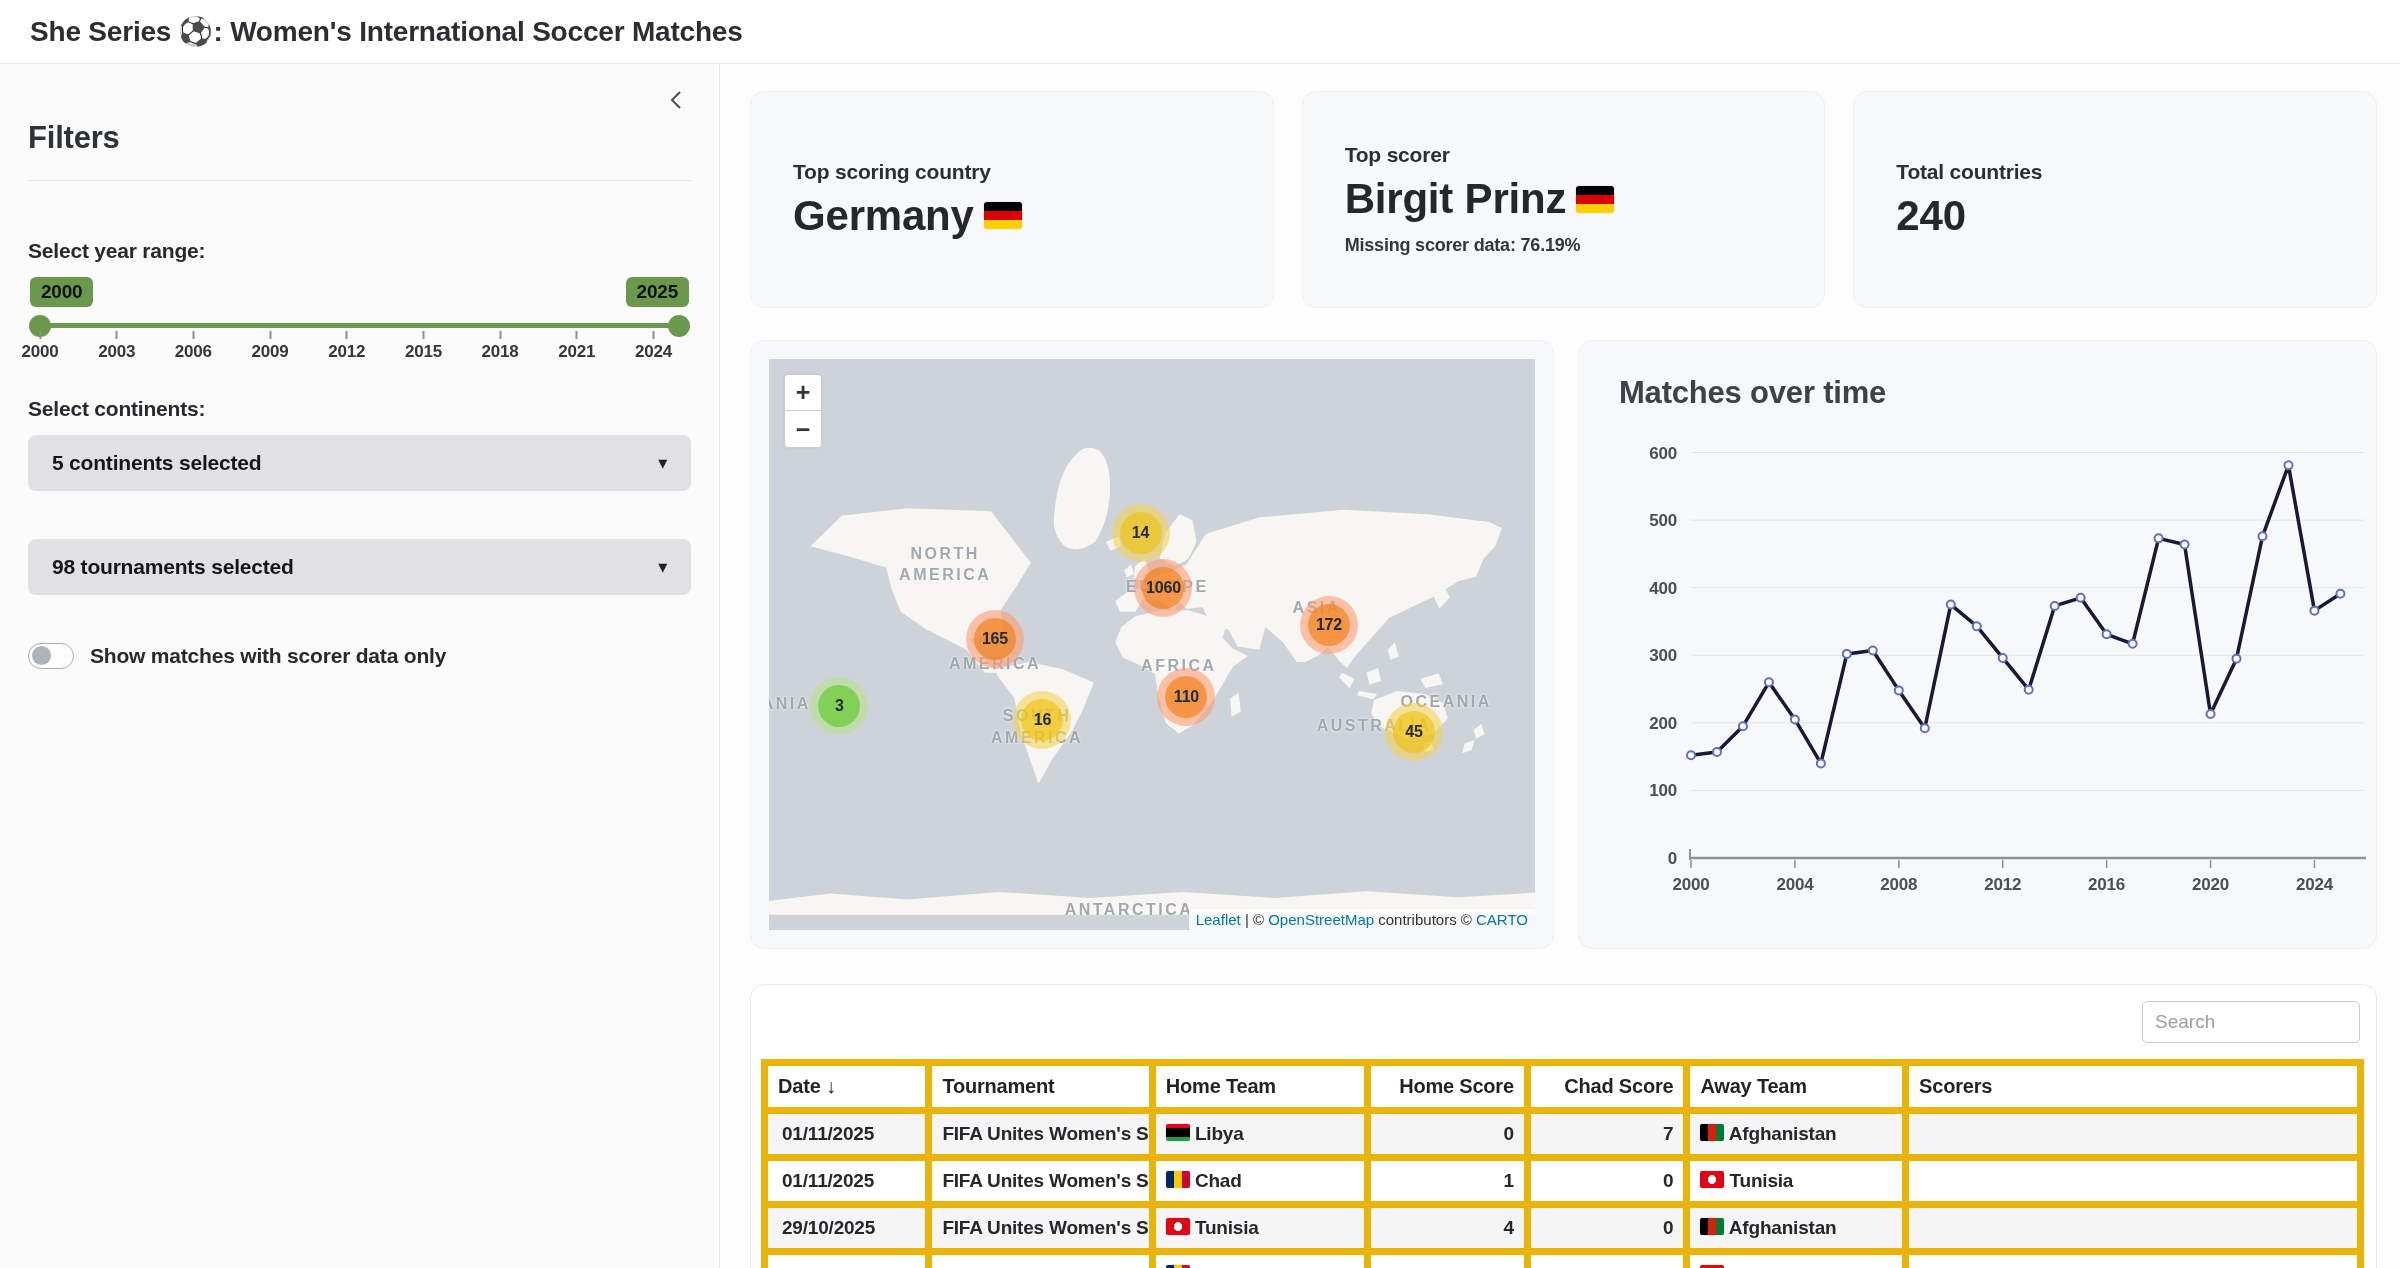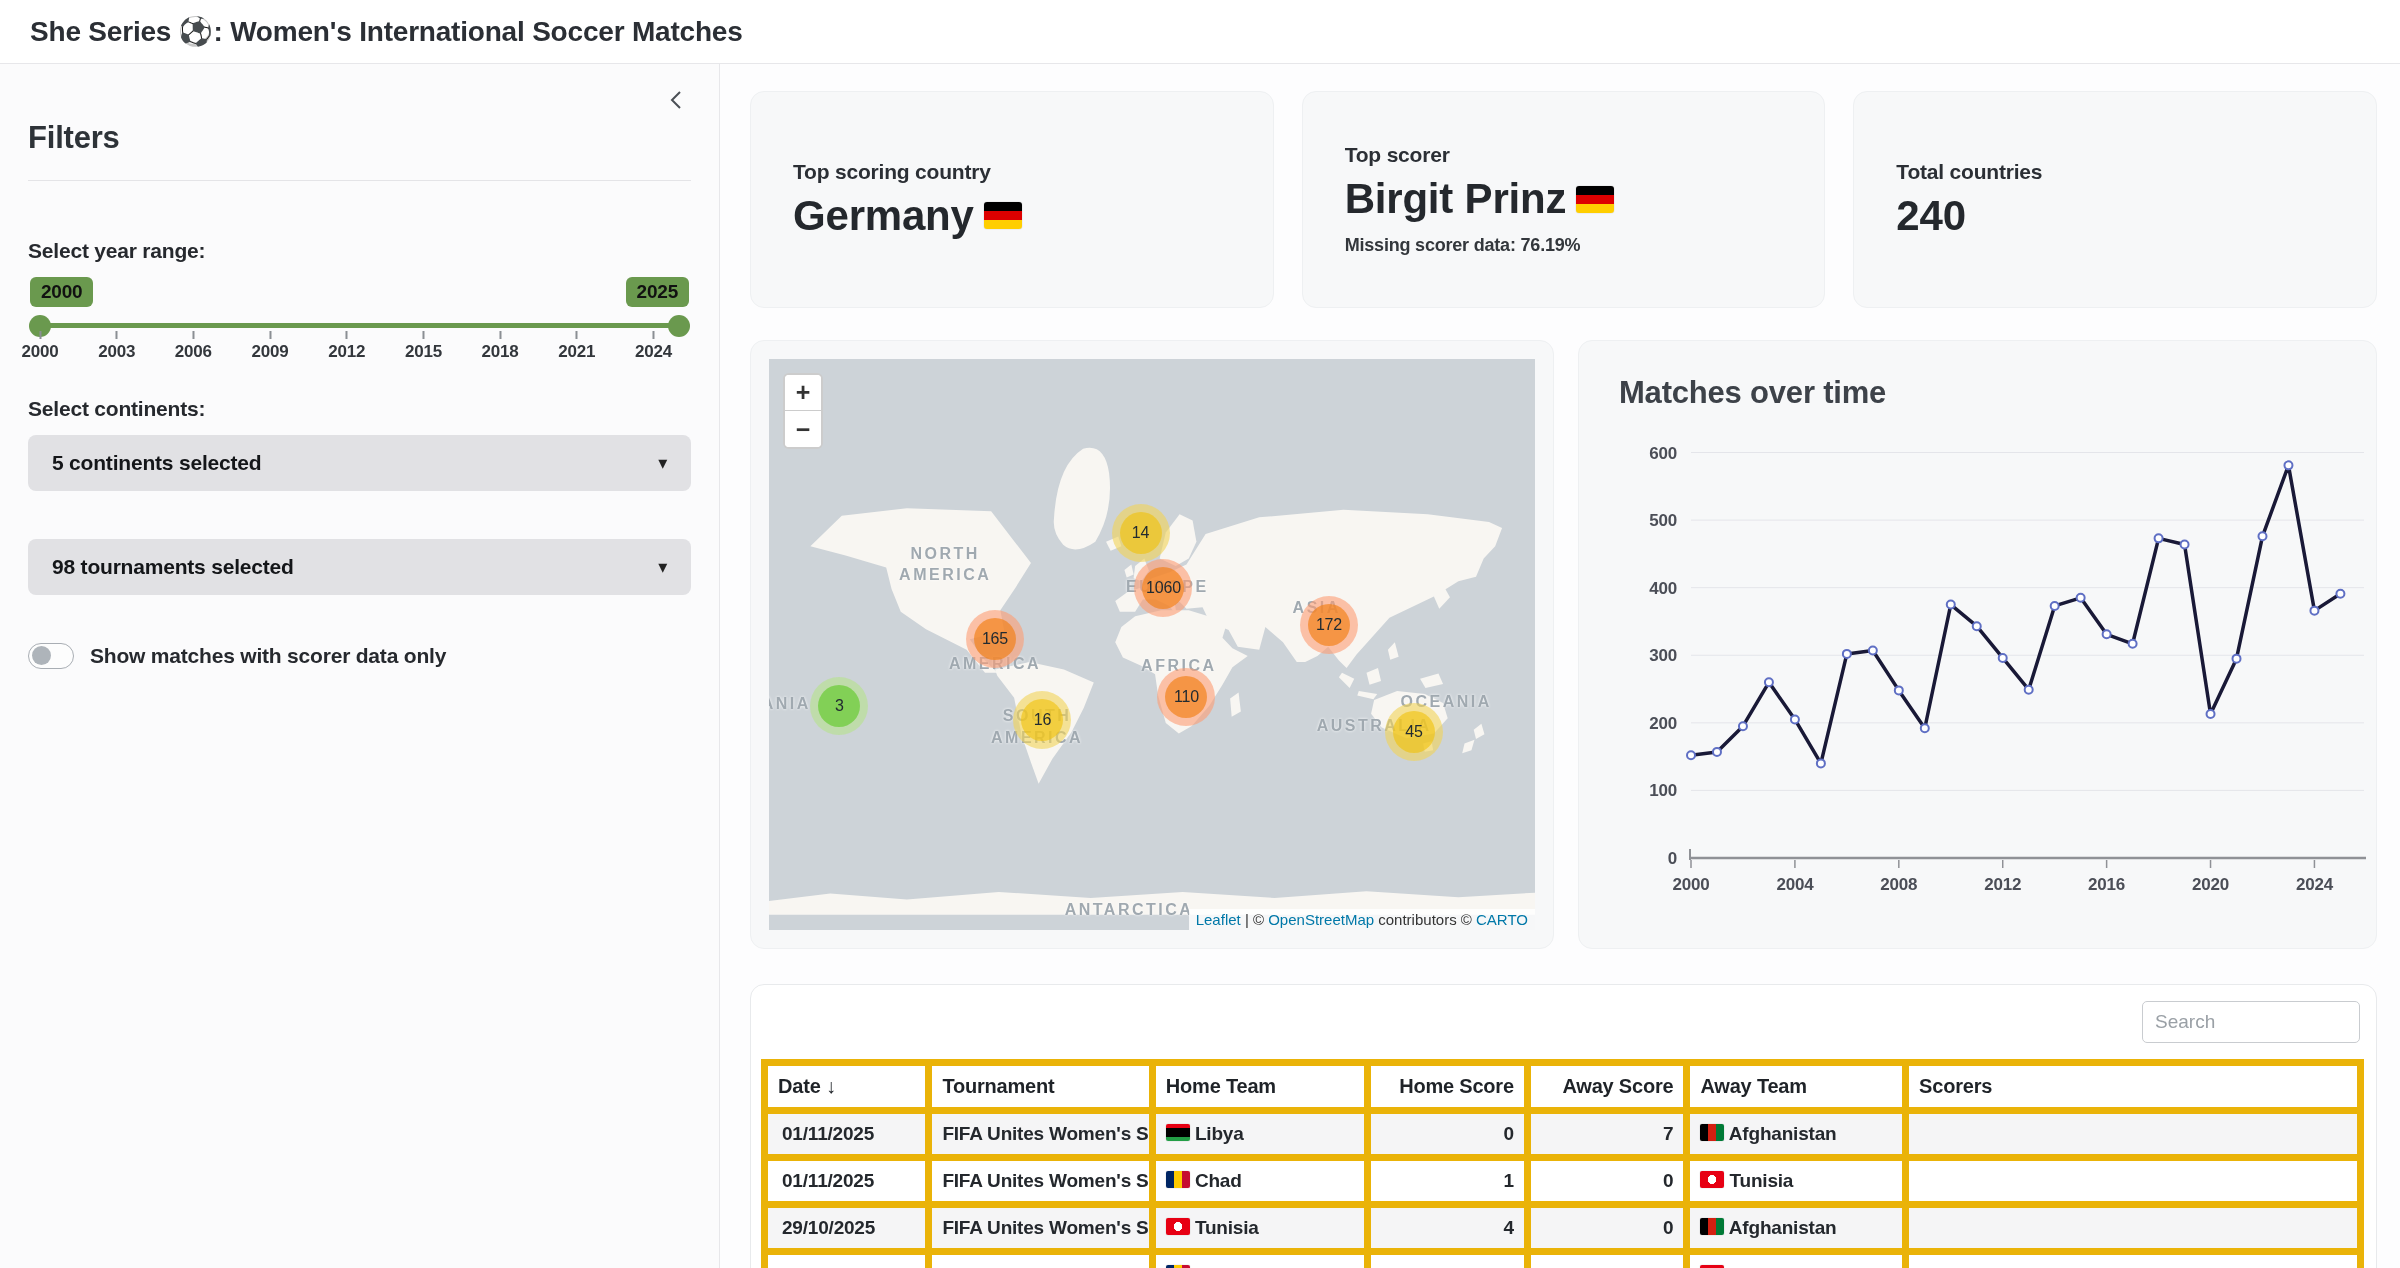--- a/index.html
+++ b/index.html
@@ -60,21 +60,21 @@
 
   .map-card { width:804px; background:#f7f8f9; border:1px solid #eef0f2; border-radius:14px; padding:18px; flex-shrink:0; }
   .map-viewport { position:relative; width:100%; height:100%; background:#cdd3d8; overflow:hidden; cursor:grab; }
   .map-svg { position:absolute; inset:0; width:100%; height:100%; }
   .map-label { position:absolute; transform:translate(-50%,-50%); font-size:16px; font-weight:600; letter-spacing:2.5px; color:#a0a9b0; white-space:pre-line; text-align:center; text-shadow:0 0 3px #fff; line-height:1.35; }
   .zoom-control { position:absolute; top:14px; left:14px; width:40px; background:#fff; border:2px solid rgba(0,0,0,.2); border-radius:6px; overflow:hidden; z-index:5; }
   .zoom-btn { display:block; width:100%; height:36px; background:#fff; border:none; font-size:25px; font-weight:700; color:#333; cursor:pointer; line-height:1; }
   .zoom-btn:first-child { border-bottom:1px solid #ccc; }
   .cluster { position:absolute; width:58px; height:58px; transform:translate(-50%,-50%); border-radius:50%; display:flex; align-items:center; justify-content:center; z-index:4; cursor:pointer; }
   .cluster-inner { width:42px; height:42px; border-radius:50%; display:flex; align-items:center; justify-content:center; }
-  .cluster-count { font-size:16px; font-weight:400; color:#222b31; }
+  .cluster-count { font-size:16px; font-weight:700; color:#222b31; }
   .cluster-small  { background:rgba(181,226,140,.6); } .cluster-small  .cluster-inner { background:rgba(110,204,57,.75); }
   .cluster-medium { background:rgba(241,211,87,.6); }  .cluster-medium .cluster-inner { background:rgba(240,194,12,.62); }
   .cluster-large  { background:rgba(253,156,115,.6); } .cluster-large  .cluster-inner { background:rgba(241,128,23,.68); }
   .attribution { position:absolute; bottom:0; right:0; background:rgba(255,255,255,.82); font-size:15px; letter-spacing:0; padding:2px 7px; z-index:5; color:#333; }
   .attribution a { color:#0078A8; text-decoration:none; }
 
   .chart-card { flex:1; background:#f7f8f9; border:1px solid #eef0f2; border-radius:14px; padding:24px 0 0 40px; overflow:hidden; }
   .chart-title { font-size:31px; font-weight:700; color:#3d4249; margin:10px 0 4px; }
   .chart-svg { width:757px; height:519px; display:block; }
   .tick-text { font-size:17px; font-weight:600; fill:#4b4e57; font-family:"Liberation Sans",sans-serif; }
@@ -371,21 +371,21 @@
             <col style="width:10%">
             <col style="width:13.7%">
             <col style="width:28.5%">
         </colgroup>
         <thead>
             <tr>
               <th><span>Date</span><span class="sort-icon"> ↓</span></th>
               <th><span>Tournament</span></th>
               <th><span>Home Team</span></th>
               <th class="al-r"><span>Home Score</span></th>
-              <th class="al-r"><span>Away Score</span></th>
+              <th class="al-r"><span>Chad Score</span></th>
               <th><span>Away Team</span></th>
               <th><span>Scorers</span></th>
             </tr>
           </thead>
         <tbody>
             <tr>
               <td class="c-date">01/11/2025</td>
               <td>FIFA Unites Women's Series</td>
               <td><span class="flag flag-ly"></span><span> Libya</span></td>
               <td class="al-r">0</td>

